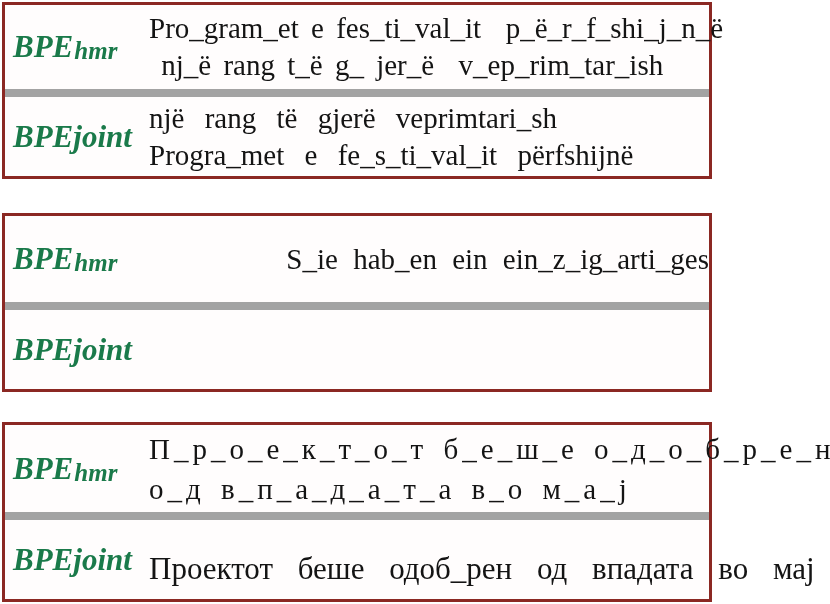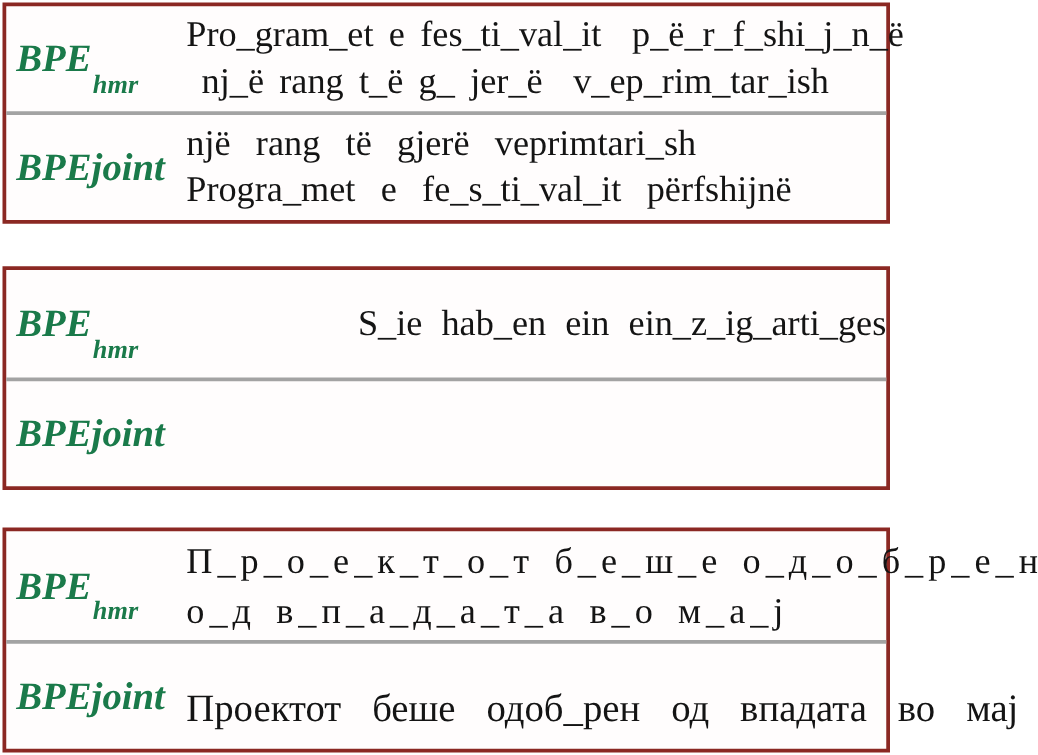--- a/index.html
+++ b/index.html
@@ -24,21 +24,21 @@
     background: #fffdfd;
   }
   .bpe-table.t1 { top: 2px;   height: 177px; }
   .bpe-table.t2 { top: 213px; height: 179px; }
   .bpe-table.t3 { top: 422px; height: 180px; }
 
   .row {
     display: flex;
     box-sizing: border-box;
   }
-  .row + .row { border-top: 3px solid #a3a3a3; }
+  .row + .row { border-top: 8px solid #a3a3a3; }
   .t1 .row.r1 { height: 84px; }
   .t1 .row.r2 { height: 87px; }
   .t2 .row.r1 { height: 86px; }
   .t2 .row.r2 { height: 87px; }
   .t3 .row.r1 { height: 87px; }
   .t3 .row.r2 { height: 87px; }
 
   .label-cell {
     width: 140px;
     flex: 0 0 140px;
@@ -46,24 +46,24 @@
     align-items: center;
     padding-left: 8px;
     box-sizing: border-box;
     color: #1a7a4a;
     font-size: 31px;
     font-weight: bold;
     font-style: italic;
     white-space: nowrap;
   }
   .label-sub {
-    font-size: 21px;
+    font-size: 25px;
     vertical-align: sub;
     position: relative;
-    top: 20px;
+    top: 4px;
     margin-left: 1px;
   }
 
   .text-cell {
     flex: 1 1 auto;
     display: flex;
     flex-direction: column;
     justify-content: center;
     box-sizing: border-box;
     color: #141414;

